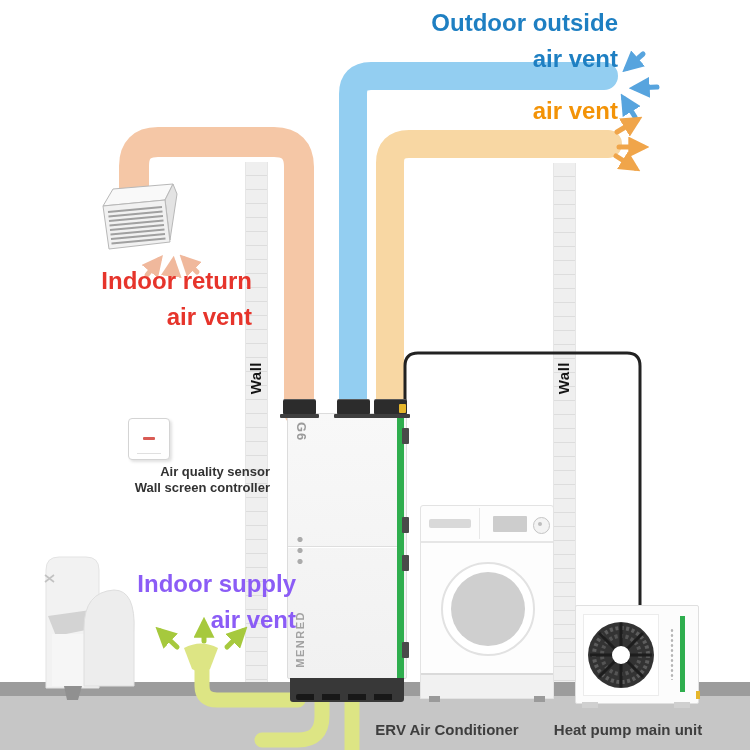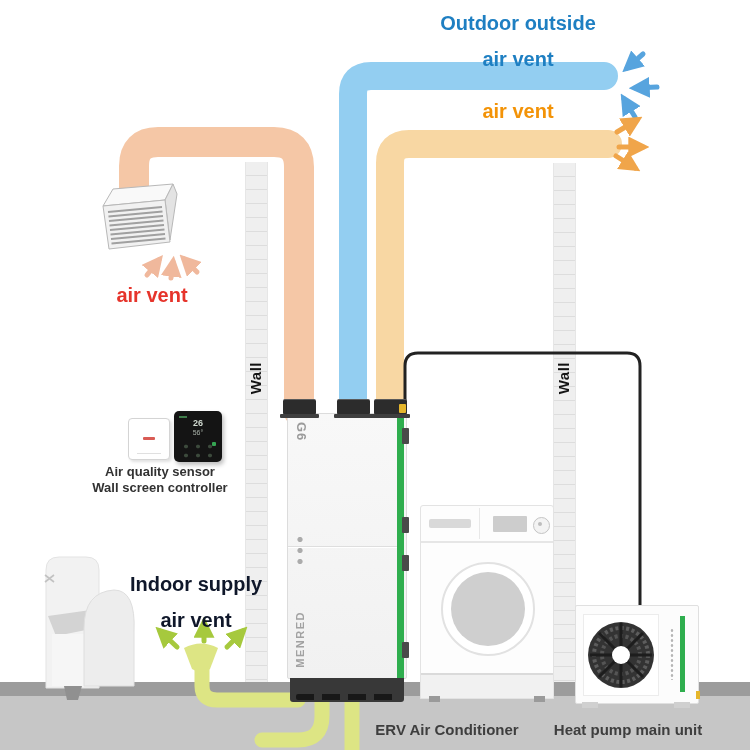--- a/index.html
+++ b/index.html
@@ -109,27 +109,27 @@
   .ctrl-led { position:absolute; left:5px; top:5px; width:8px; height:2px; background:#3f7d4a; }
   .ctrl-temp { position:absolute; left:0; right:0; top:7px; text-align:center; color:#cfd8cf; font-size:9px; font-weight:bold; }
   .ctrl-hum  { position:absolute; left:0; right:0; top:18px; text-align:center; color:#a9b2a9; font-size:7px; }
   .ctrl-icons {
     position:absolute; left:6px; top:31px; width:36px; height:16px;
     background-image:radial-gradient(circle,#3c4a3c 1.6px, transparent 2.2px);
     background-size:12px 9px;
   }
   .ctrl-icon-green { position:absolute; right:6px; top:31px; width:4px; height:4px; background:#35a552; border-radius:1px; }
   
-  .vent-label { position:absolute; width:200px; text-align:center; font-weight:bold; font-size:20px; line-height:22px; }
+  .vent-label { position:absolute; width:200px; text-align:right; font-weight:bold; font-size:24px; line-height:22px; }
   .vent-label .l2 { display:block;margin-top:14px; }
   .lbl-outside { left:418px; top:12px;  color:#1e7fc2; }
   .lbl-exhaust { left:418px; top:86px;  color:#f39307; }
   .lbl-return  { left:52px;  top:270px; color:#e6342b; }
-  .lbl-supply  { left:96px;  top:573px; color:#0f172a; }
-  .sensor-caption { position:absolute; left:50px; top:464px; width:220px; text-align:center; font-size:13px; font-weight:bold; color:#323232; line-height:16px; }
+  .lbl-supply  { left:96px;  top:573px; color:#8b5cf6; }
+  .sensor-caption { position:absolute; left:50px; top:464px; width:220px; text-align:right; font-size:13px; font-weight:bold; color:#323232; line-height:16px; }
   .caption { position:absolute; font-size:15px; font-weight:bold; color:#3e3e3e; width:200px; text-align:center; }
   .cap-erv { left:347px; top:721px; }
   .cap-hp  { left:528px; top:721px; }
 </style>
 </head>
 <body>
 
 <div class="stage">
 
   <div class="floor-dark"></div>
@@ -245,39 +245,33 @@
     <div class="hp-sidetext"></div>
     <div class="hp-sticker"></div>
     <div class="hp-foot" style="left:6px"></div>
     <div class="hp-foot" style="right:8px"></div>
   </div>
 
   <div class="sensor">
     <div class="sensor-mark"></div>
     <div class="sensor-line"></div>
   </div>
-  <div class="controller">
-    <div class="ctrl-led"></div>
-    <div class="ctrl-temp">26</div>
-    <div class="ctrl-hum">56°</div>
-    <div class="ctrl-icons"></div>
-    <div class="ctrl-icon-green"></div>
-  </div>
 
   <div class="wall-label left">Wall</div>
   <div class="wall-label right">Wall</div>
 
   <div class="vent-label lbl-outside">
     <span class="l1">Outdoor outside</span>
     <span class="l2">air vent</span>
   </div>
   <div class="vent-label lbl-exhaust">
     <span class="l2">air vent</span>
   </div>
   <div class="vent-label lbl-return">
+    <span class="l1">Indoor return</span>
     <span class="l2">air vent</span>
   </div>
   <div class="vent-label lbl-supply">
     <span class="l1">Indoor supply</span>
     <span class="l2">air vent</span>
   </div>
 
   <div class="sensor-caption">
     <span>Air quality sensor</span><br>
     <span>Wall screen controller</span>

